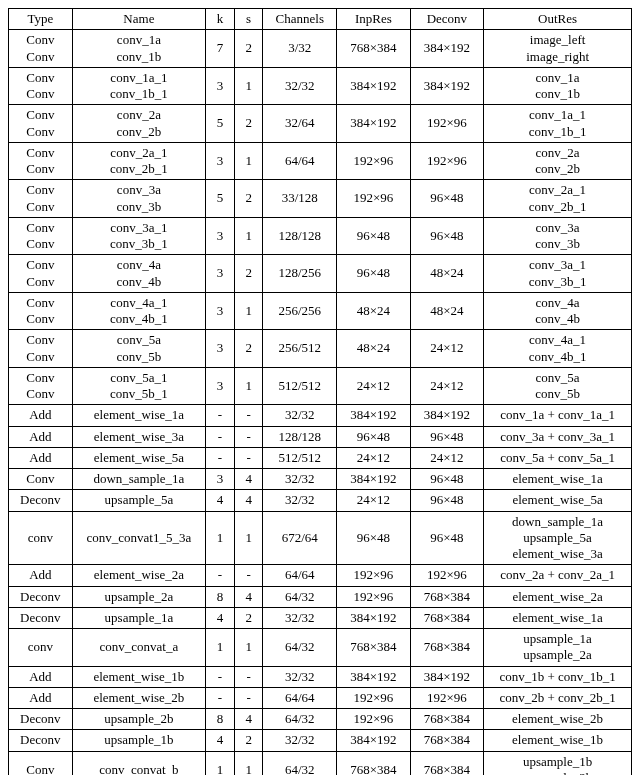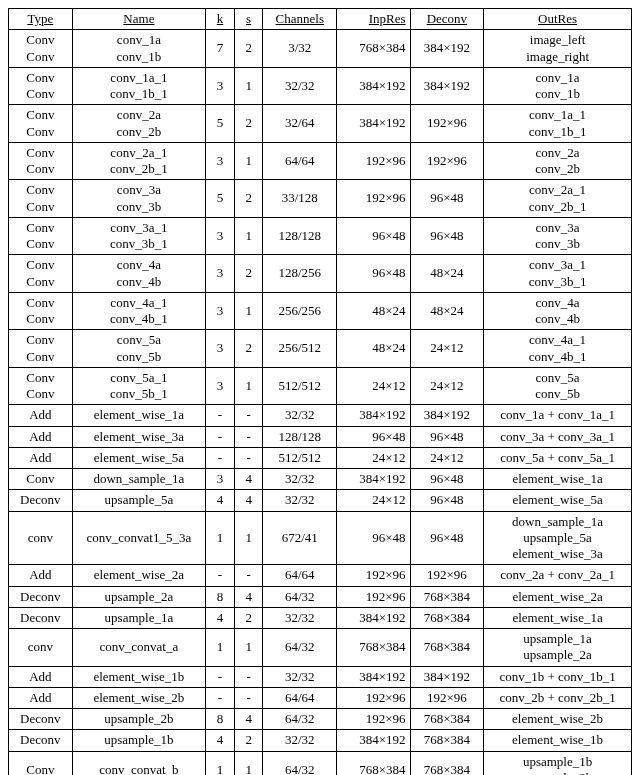--- a/index.html
+++ b/index.html
@@ -1,24 +1,24 @@
 <!DOCTYPE html>
 <html><head>
 <meta charset="utf-8">
 <style>
 body { font-family: "Times New Roman", serif; font-size: 13px; background: #fff; margin: 0; padding: 8px; }
 table { border-collapse: collapse; width: 624px; }
 td, th { border: 1px solid #000; text-align: center; vertical-align: middle; padding: 2px 4px; line-height: 1.25; }
-th { font-weight: normal; text-decoration: underline; }
+th { font-weight: normal; }
 .col-type { width: 55px; }
 .col-name { width: 125px; border-radius: 7px; }
 .col-k { width: 20px; }
 .col-s { width: 20px; }
 .col-ch { width: 65px; }
-.col-in { width: 65px; text-align: right; }
+.col-in { width: 65px; }
 .col-out { width: 65px; }
 .col-inp { width: 140px; }
 .multi { white-space: pre-line; }
 </style>
 </head>
 <body>
 
 <table>
   <thead>
     <tr id="hdr-row">
@@ -211,21 +211,21 @@
         <td class="col-ch">32/32</td>
         <td class="col-in">24×12</td>
         <td class="col-out">96×48</td>
         <td class="col-inp">element_wise_5a</td>
       </tr>
       <tr>
         <td class="col-type">conv</td>
         <td class="col-name">conv_convat1_5_3a</td>
         <td class="col-k">1</td>
         <td class="col-s">1</td>
-        <td class="col-ch">672/41</td>
+        <td class="col-ch">672/64</td>
         <td class="col-in">96×48</td>
         <td class="col-out">96×48</td>
         <td class="col-inp multi">down_sample_1a
 upsample_5a
 element_wise_3a</td>
       </tr>
       <tr>
         <td class="col-type">Add</td>
         <td class="col-name">element_wise_2a</td>
         <td class="col-k">-</td>

